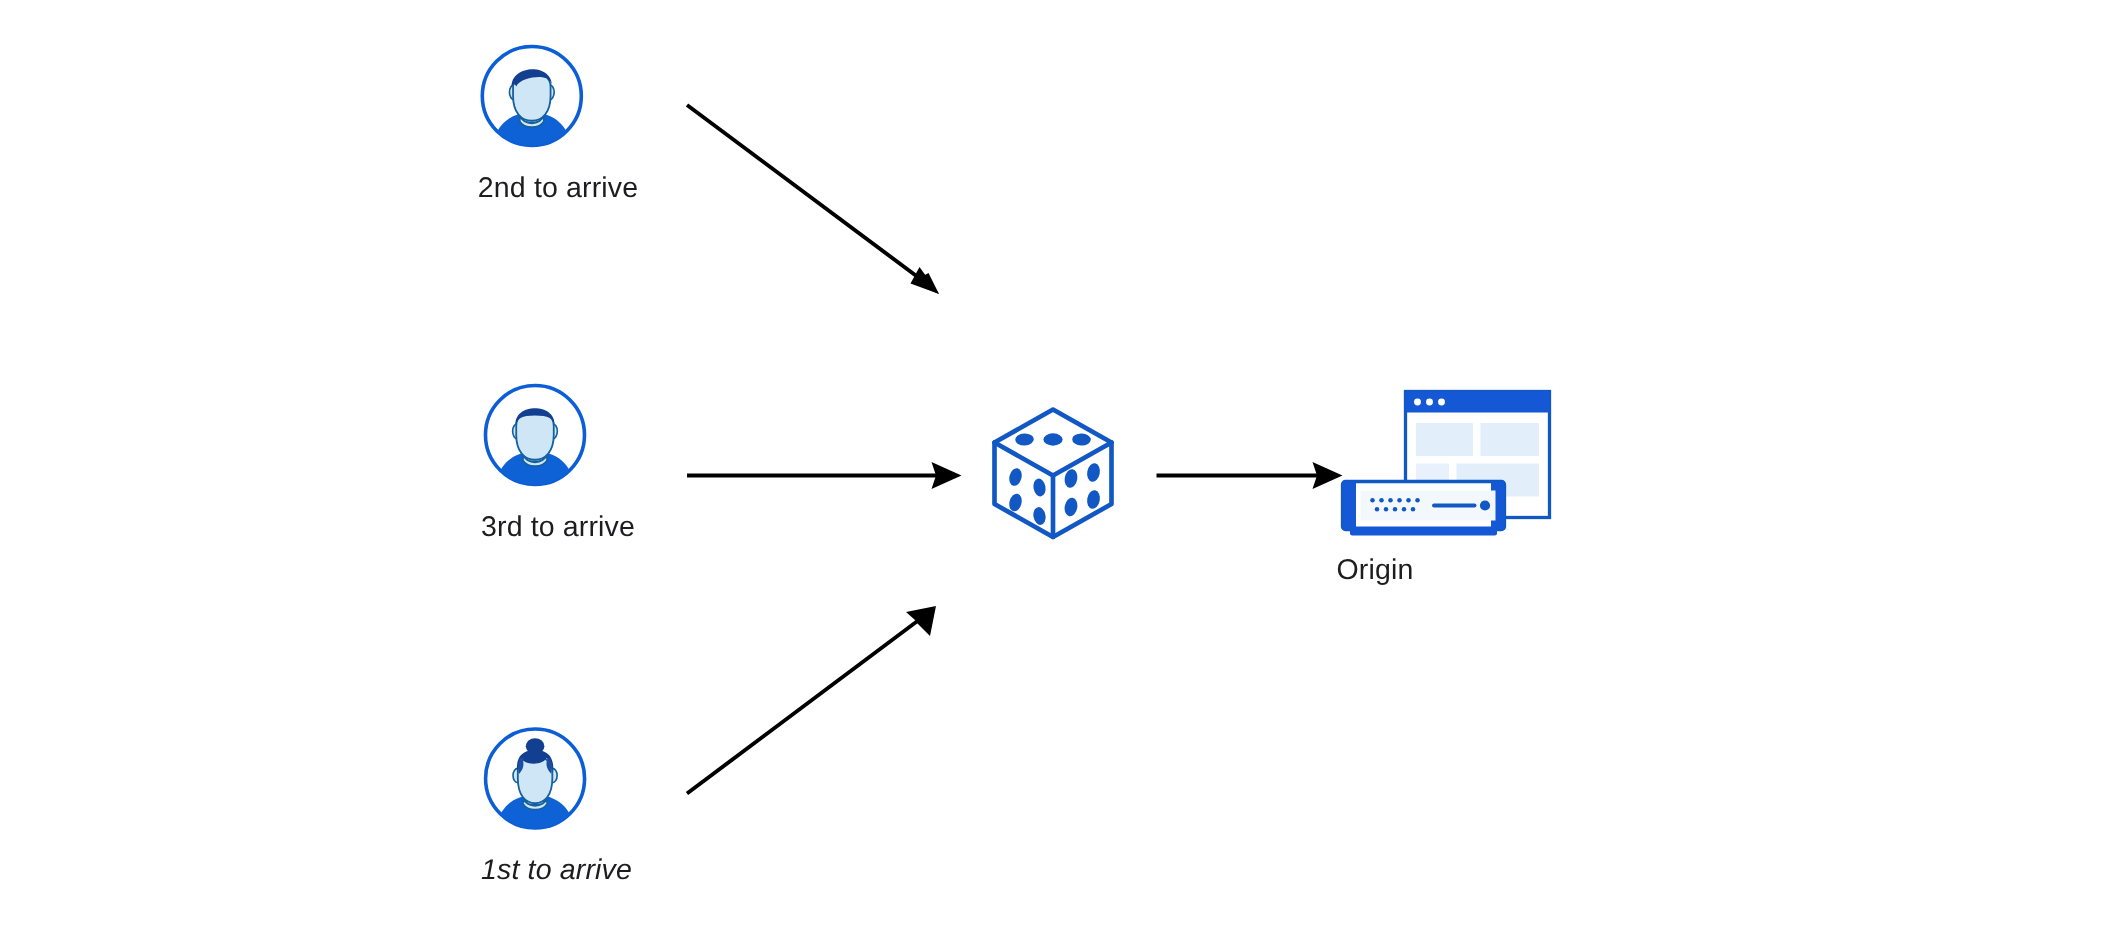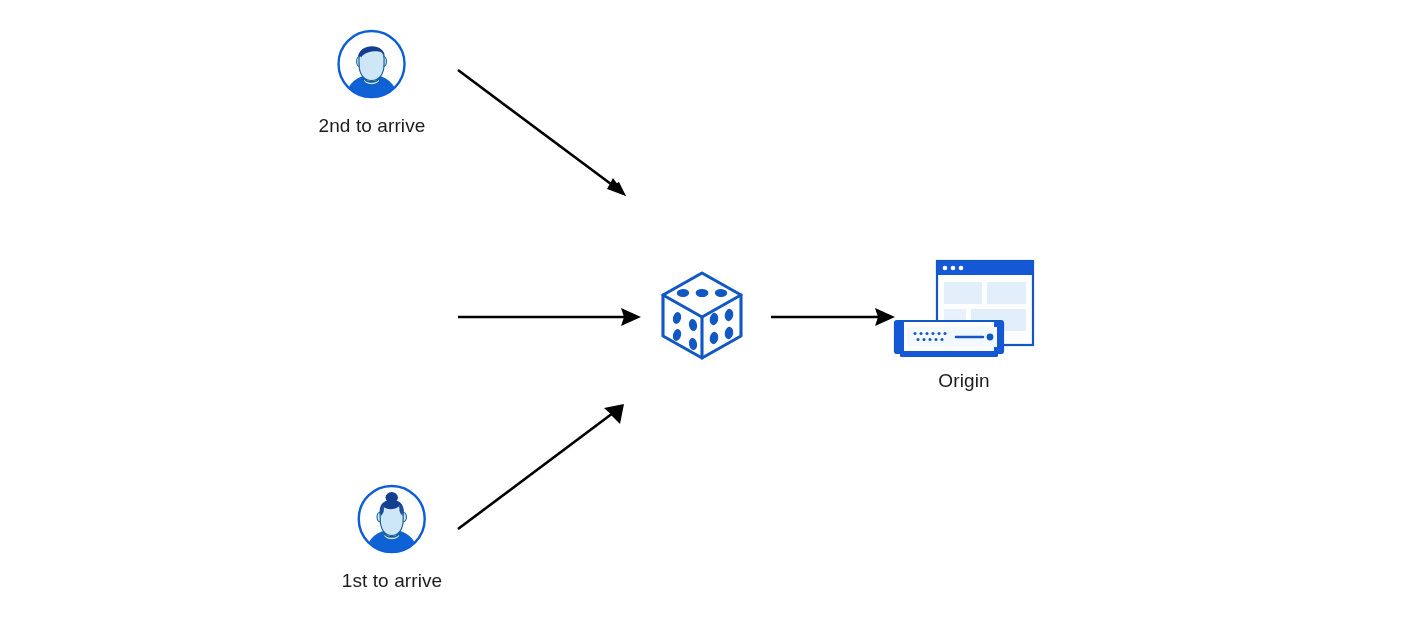--- a/index.html
+++ b/index.html
@@ -16,21 +16,20 @@
     position: relative;
     width: 1405px;
     height: 633px;
     background: #ffffff;
     overflow: hidden;
   }
   .node {
     position: absolute;
     display: flex;
     flex-direction: column;
-    align-items: center;
   }
   .node-label {
     font-size: 19px;
     color: #1d1d1f;
     letter-spacing: 0.1px;
     white-space: nowrap;
     line-height: 1;
   }
   .avatar-node .node-label { margin-top: 16px; }
   .origin-node .node-label { }
@@ -87,22 +86,44 @@
           <ellipse cx="24.5" cy="33.5" rx="3.4" ry="5.2" fill="#cfe6f7" stroke="#15609e" stroke-width="1.1"></ellipse>
           <ellipse cx="47.5" cy="33.5" rx="3.4" ry="5.2" fill="#cfe6f7" stroke="#15609e" stroke-width="1.1"></ellipse>
           <path d="M23.5 30 C23.5 16 48.5 16 48.5 30 L48.5 36 C48.5 47 43 52.5 36 52.5 C29 52.5 23.5 47 23.5 36 Z" fill="#cfe6f7" stroke="#15609e" stroke-width="1.2"></path>
           <path d="M22.5 30 C22 15 50 13.5 49.5 30 C49.5 26.5 47 24 43 23.5 C38 22.8 28 24.6 25.6 29.6 C24.8 27.6 23.4 28 22.5 30 Z" fill="#123f8f"></path>
         </g>
       </svg>
     </div>
     <div class="node-label">2nd to arrive</div>
   </div>
 
-
-  <div class="node avatar-node" style="left:392px; top:483px; transform:translateX(-50%);">
+  <div class="node avatar-node" style="left:372px; top:254px; transform:translateX(-50%);">
+    <div class="icon-box">
+      <svg width="72" height="72" viewBox="0 0 72 72" aria-hidden="true">
+        <defs>
+          <clipPath id="clipAvatarB">
+              <circle cx="36" cy="36" r="33"></circle>
+            </clipPath>
+        </defs>
+        <circle cx="36" cy="36" r="33" fill="#ffffff" stroke="#0b5ed7" stroke-width="2.4"></circle>
+        <g clip-path="url(#clipAvatarB)">
+          <path d="M36 47 C20 47 11 57 9 72 L63 72 C61 57 52 47 36 47 Z" fill="#0f62d6"></path>
+          <path d="M30 40 L30 51 C30 54.5 42 54.5 42 51 L42 40 Z" fill="#cfe6f7" stroke="#15609e" stroke-width="1.1"></path>
+          <path d="M28 49 C30 56 42 56 44 49 L44 53 C41 58 31 58 28 53 Z" fill="#cfe6f7" stroke="#15609e" stroke-width="1.1"></path>
+          <ellipse cx="24.5" cy="33.5" rx="3.4" ry="5.2" fill="#cfe6f7" stroke="#15609e" stroke-width="1.1"></ellipse>
+          <ellipse cx="47.5" cy="33.5" rx="3.4" ry="5.2" fill="#cfe6f7" stroke="#15609e" stroke-width="1.1"></ellipse>
+          <path d="M23.5 30 C23.5 16 48.5 16 48.5 30 L48.5 36 C48.5 47 43 52.5 36 52.5 C29 52.5 23.5 47 23.5 36 Z" fill="#cfe6f7" stroke="#15609e" stroke-width="1.2"></path>
+          <path d="M23 29 C22.5 14.5 49.5 14.5 49 29 C48 25 45 23 36 23 C27 23 24.5 25 23 29 Z" fill="#123f8f"></path>
+        </g>
+      </svg>
+    </div>
+    <div class="node-label">3rd to arrive</div>
+  </div>
+
+  <div class="node avatar-node" style="left:371px; top:483px; transform:translateX(-50%);font-style:italic;">
     <div class="icon-box">
       <svg width="72" height="72" viewBox="0 0 72 72" aria-hidden="true">
         <defs>
           <clipPath id="clipAvatarC">
               <circle cx="36" cy="36" r="33"></circle>
             </clipPath>
         </defs>
         <circle cx="36" cy="36" r="33" fill="#ffffff" stroke="#0b5ed7" stroke-width="2.4"></circle>
         <g clip-path="url(#clipAvatarC)">
           <path d="M36 47 C20 47 11 57 9 72 L63 72 C61 57 52 47 36 47 Z" fill="#0f62d6"></path>

